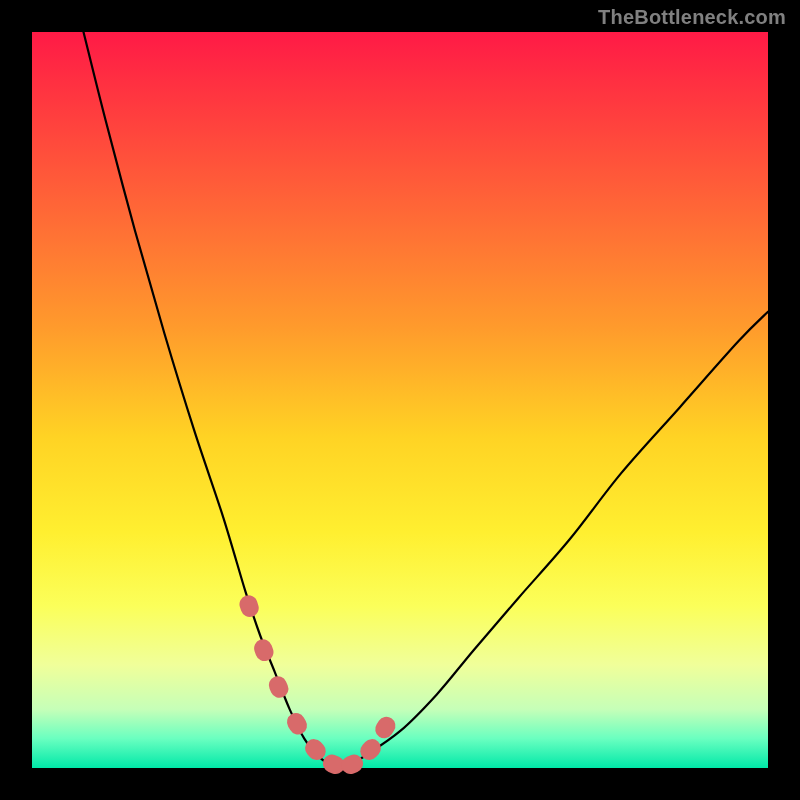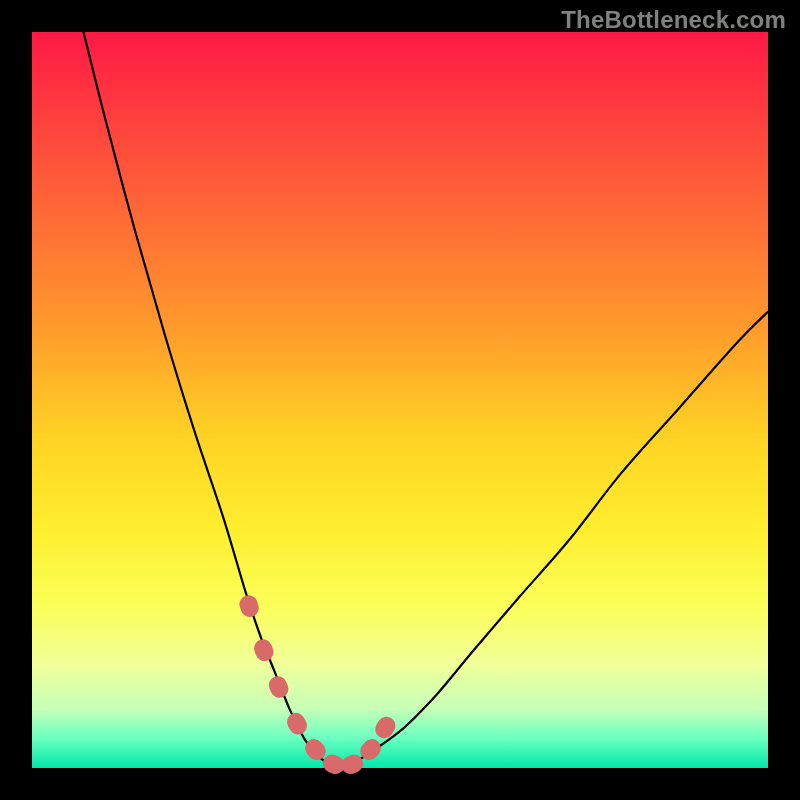--- a/index.html
+++ b/index.html
@@ -29,21 +29,21 @@
       #c6ffb8 92%,
       #6affc0 96%,
       #00e8a8 100%
     );
   }
   .watermark {
     position: absolute;
     top: 6px;
     right: 14px;
     color: #808080;
-    font-size: 24px;
+    font-size: 20px;
     font-weight: 600;
     letter-spacing: 0.2px;
     font-family: Arial, Helvetica, sans-serif;
   }
   svg.plot {
     position: absolute;
     left: 0;
     top: 0;
     width: 736px;
     height: 736px;

